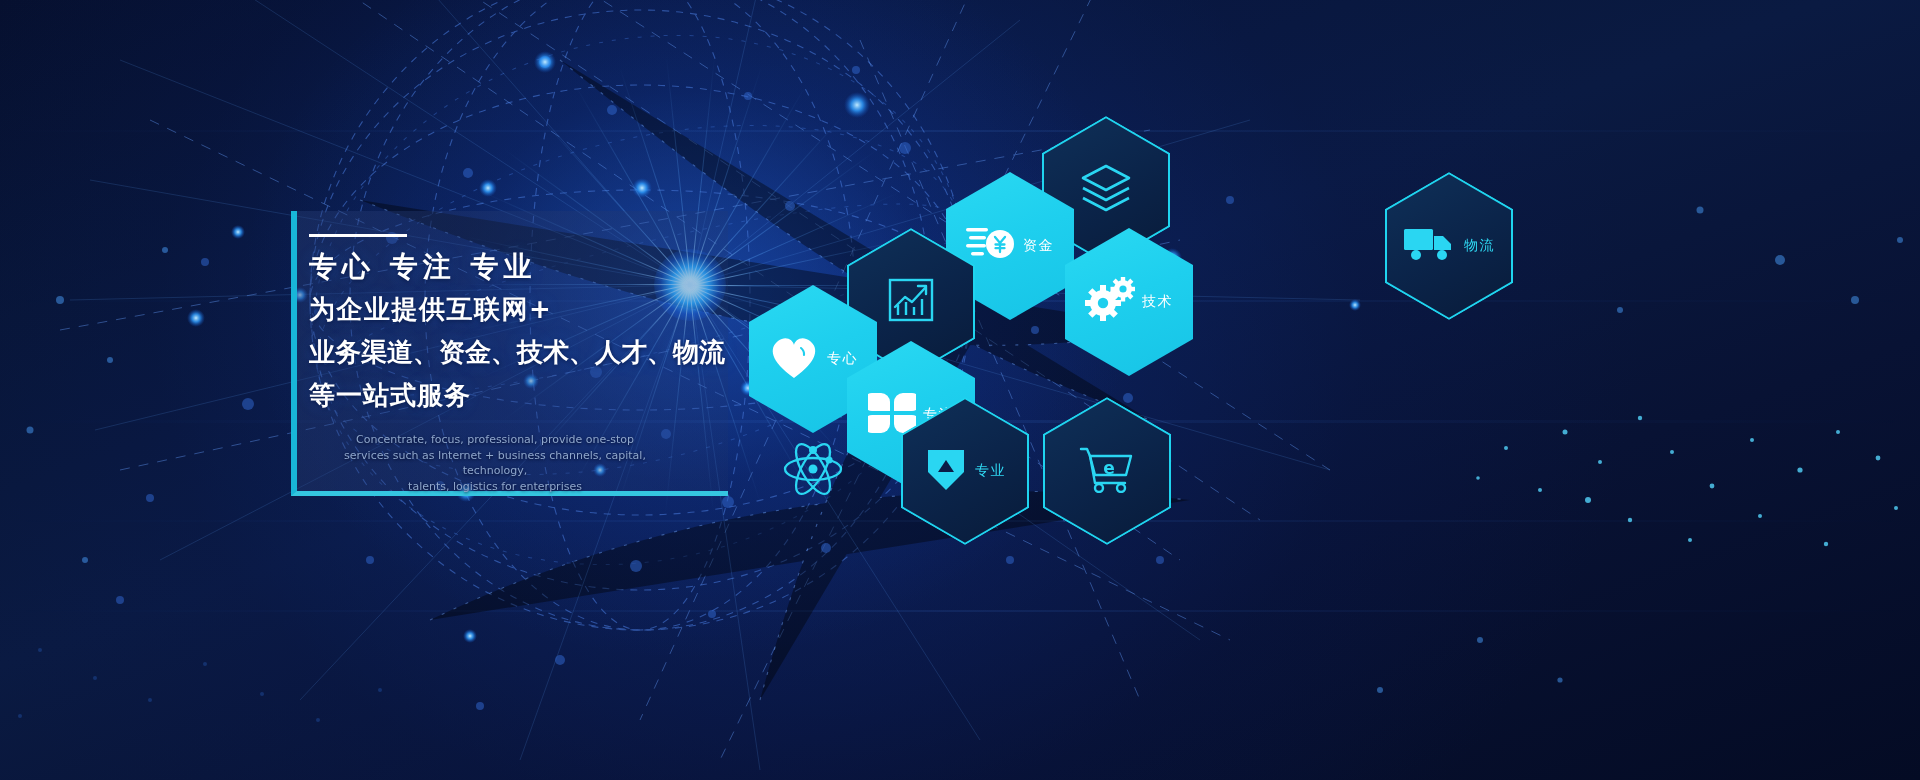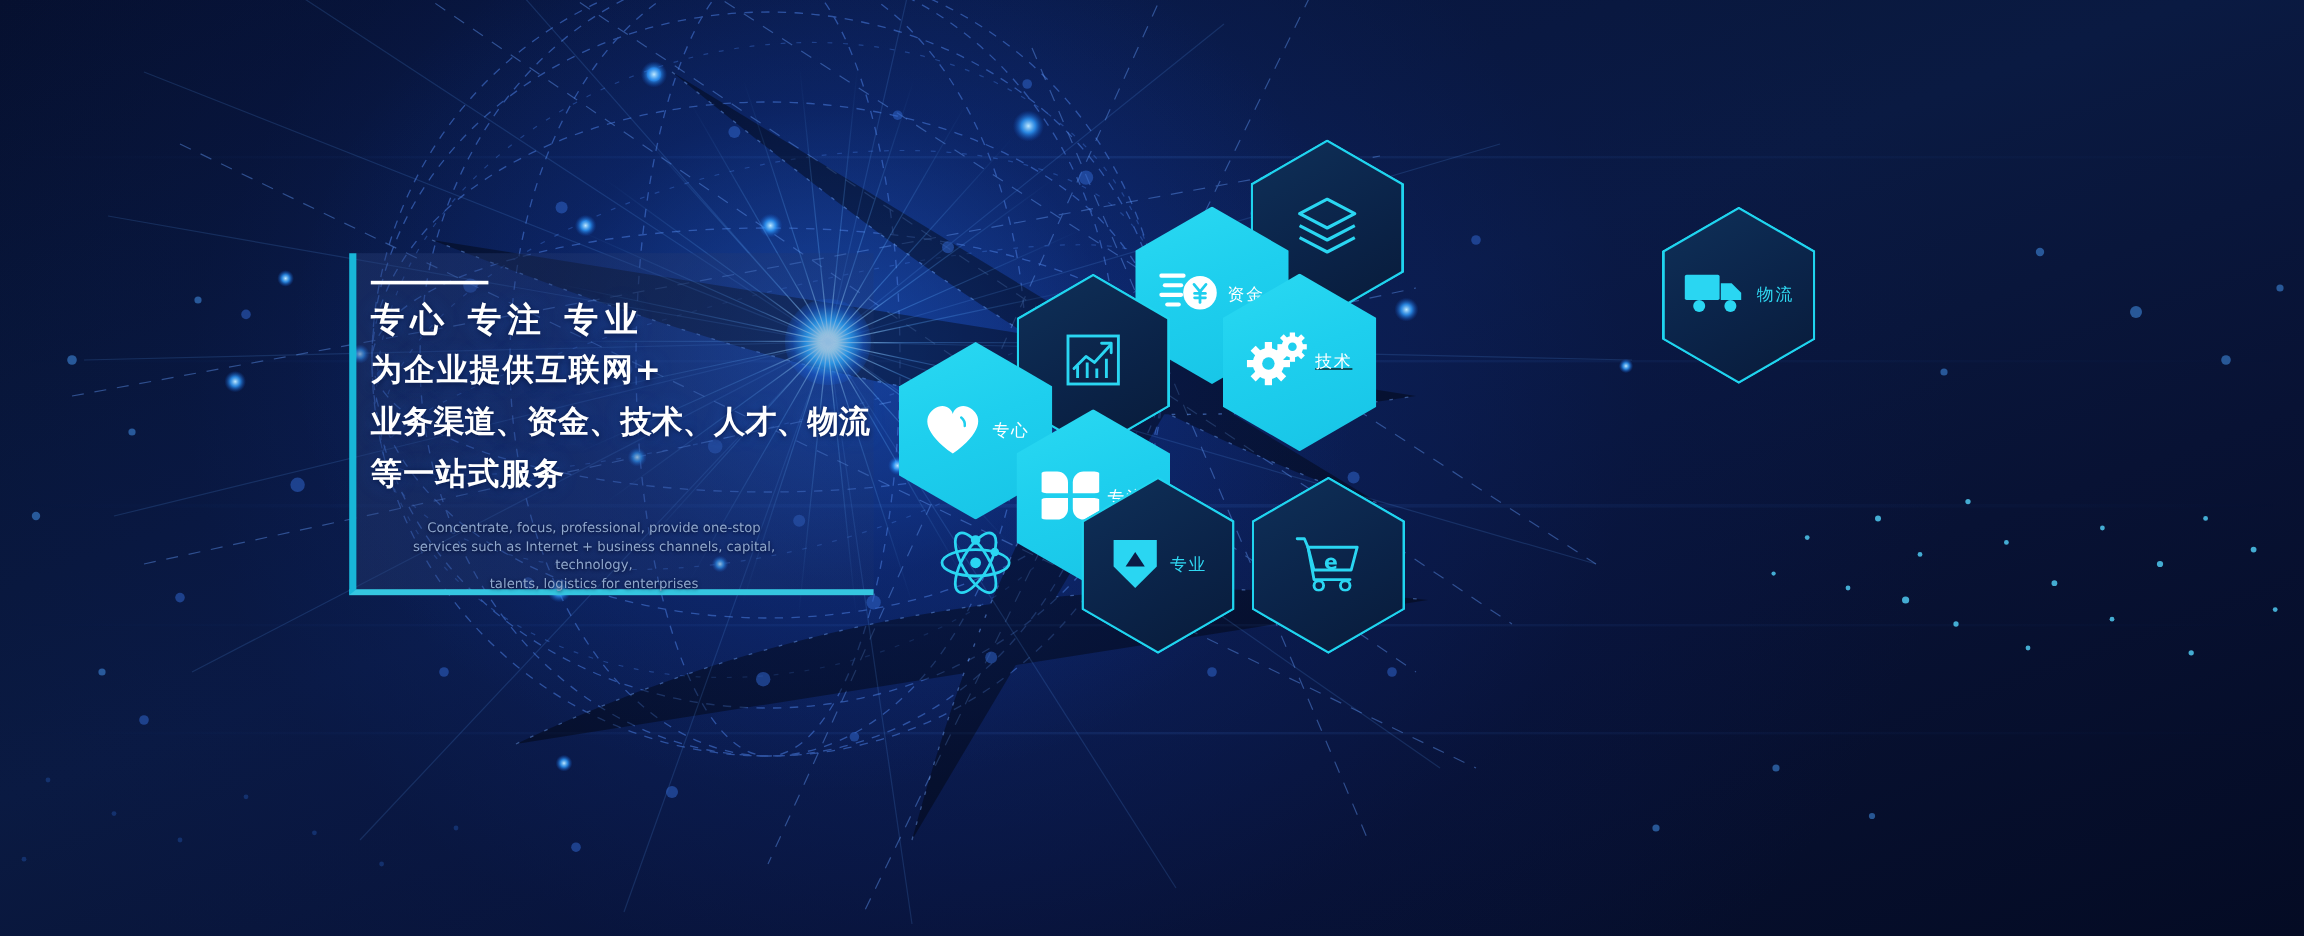--- a/index.html
+++ b/index.html
@@ -399,21 +399,21 @@
             <path d="M31 11 h8 v8" stroke-linecap="round" stroke-linejoin="round"></path>
             <line x1="11" y1="40" x2="11" y2="30"></line>
             <line x1="19" y1="40" x2="19" y2="27"></line>
             <line x1="27" y1="40" x2="27" y2="32"></line>
             <line x1="35" y1="40" x2="35" y2="24"></line>
           </svg>
         </span>
       </div>
     </div>
 
-    <div class="hex filled" style="left:1019px; top:228px;text-decoration:underline;">
+    <div class="hex filled" style="left:1065px; top:228px;">
       <div class="content">
         <span class="ico">
           <svg width="50" height="46" viewBox="0 0 50 46" fill="#ffffff">
             <g transform="translate(38,12)">
               <circle cx="0" cy="0" r="9"></circle>
               <g>
                 <rect x="-2.2" y="-12.5" width="4.4" height="5"></rect>
                 <rect x="-2.2" y="7.5" width="4.4" height="5"></rect>
                 <rect x="-12.5" y="-2.2" width="5" height="4.4"></rect>
                 <rect x="7.5" y="-2.2" width="5" height="4.4"></rect>

